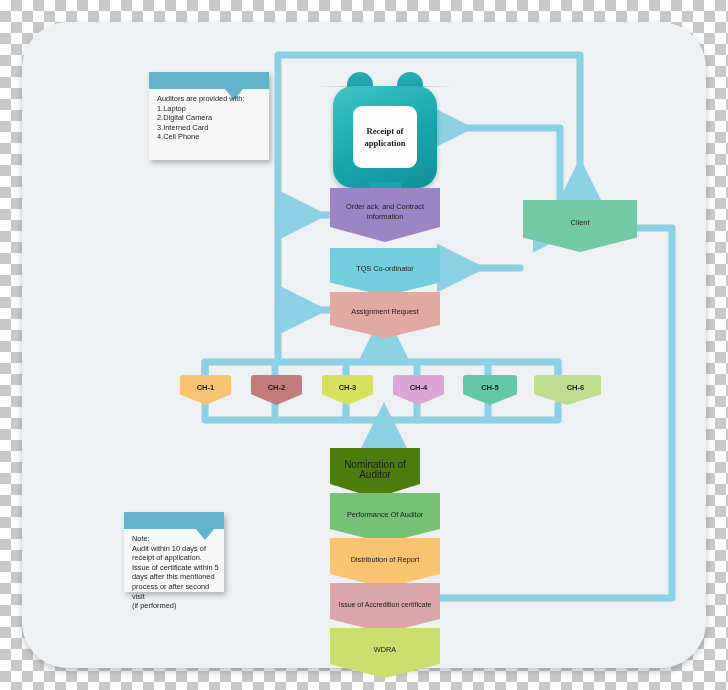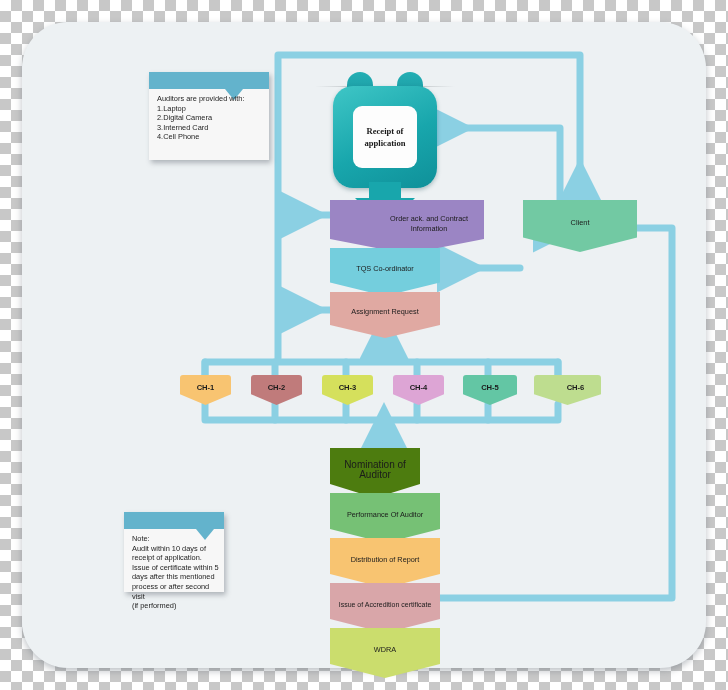--- a/index.html
+++ b/index.html
@@ -136,21 +136,21 @@
     <div class="rc-tab" style="left:14px;top:0px;"></div>
     <div class="rc-tab" style="left:64px;top:0px;"></div>
     <div class="rc-body" style="left:0px;top:14px;width:104px;height:102px;"></div>
     <div class="rc-screen" style="left:20px;top:34px;width:64px;height:62px;">Receipt of application</div>
   </div>
 
   <svg class="wires" viewBox="0 0 728 690" width="728" height="690">
     <path d="M369,182 L369,198 L355,198 L385,228 L415,198 L401,198 L401,182 Z" fill="#18a6ac"></path>
   </svg>
 
-  <div class="chev" style="left:330px;top:200px;width:110px;height:54px;background:#9b85c4;font-size:7.3px;line-height:9.5px;padding-left:44px;">
+  <div class="chev" style="left:330px;top:188px;width:110px;height:54px;background:#9b85c4;font-size:7.3px;line-height:9.5px;">
     <span>Order ack. and Contract Information</span>
   </div>
   <div class="chev" style="left:330px;top:248px;width:110px;height:48px;background:#74cedd;font-size:7.3px;line-height:9.5px;">
     <span>TQS Co-ordinator</span>
   </div>
   <div class="chev" style="left:330px;top:292px;width:110px;height:46px;background:#e0a9a2;font-size:7.3px;line-height:9.5px;">
     <span>Assignment Request</span>
   </div>
 
   <div class="chev" style="left:523px;top:200px;width:114px;height:52px;background:#72c9a3;font-size:7.4px;line-height:9.5px;">

